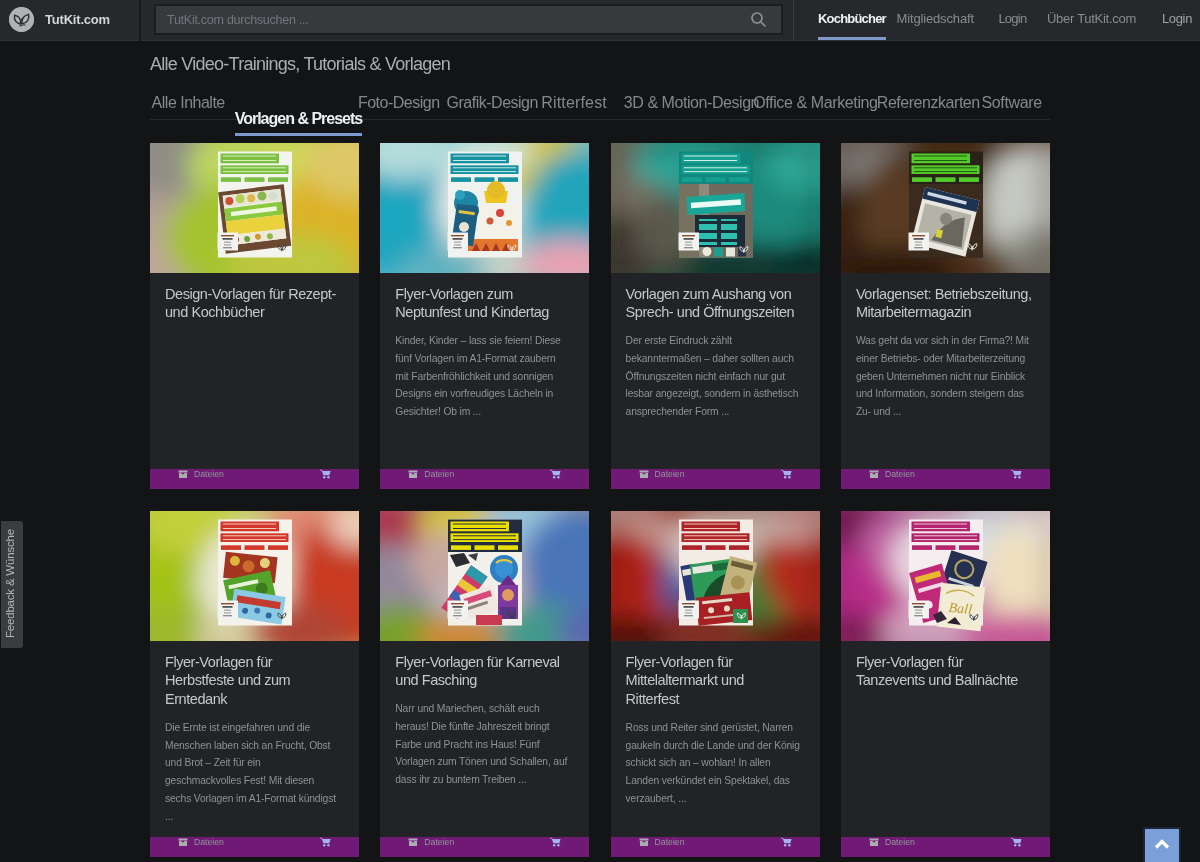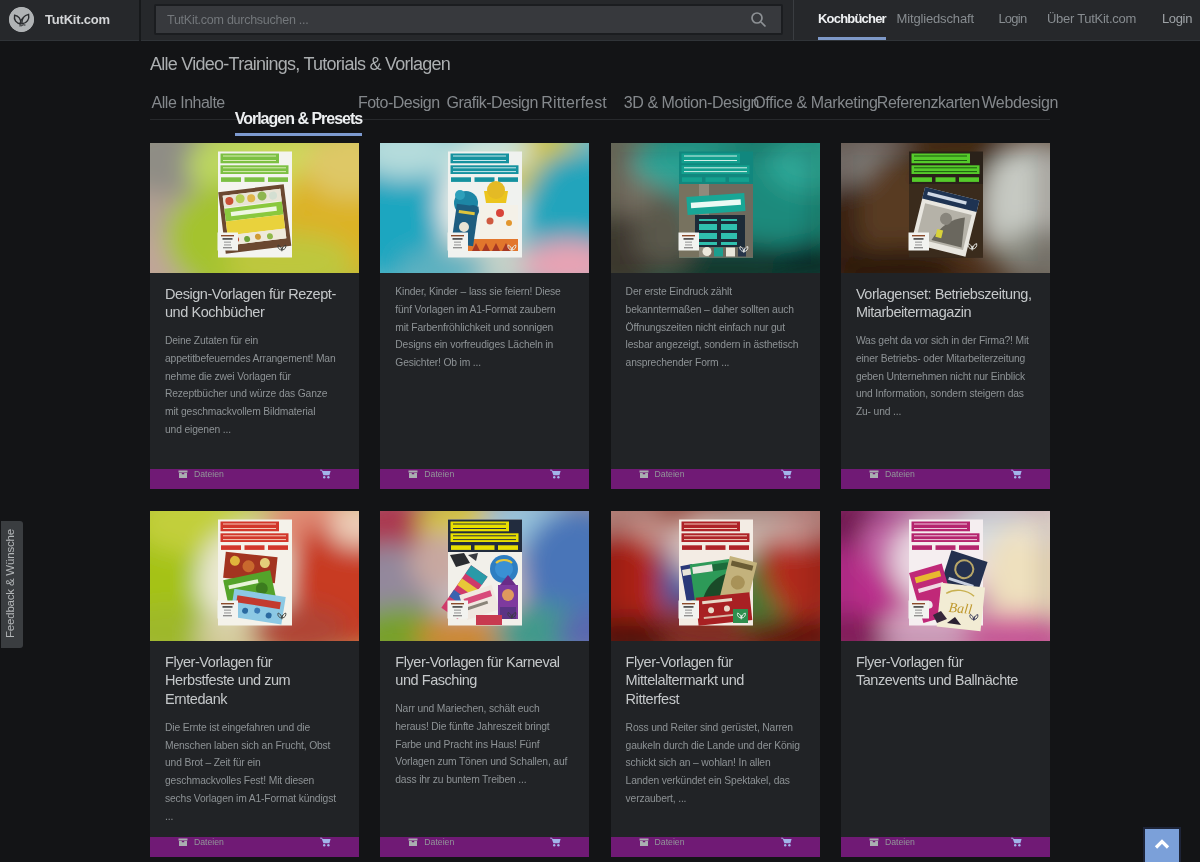--- a/index.html
+++ b/index.html
@@ -92,21 +92,21 @@
   <h1>Alle Video-Trainings, Tutorials &amp; Vorlagen</h1>
   <div class="tabs">
     <a href="#" style="left:1.6px;letter-spacing:-0.5px;">Alle Inhalte</a>
     <a class="active" href="#" style="left:84.7px;letter-spacing:-1.0px;margin-top:16px;">Vorlagen &amp; Presets</a>
     <a href="#" style="left:207.9px;letter-spacing:-0.49px;">Foto-Design</a>
     <a href="#" style="left:296.6px;letter-spacing:-0.5px;">Grafik-Design</a>
     <a href="#" style="left:391.3px;letter-spacing:0.16px;">Ritterfest</a>
     <a href="#" style="left:473.8px;letter-spacing:-0.44px;">3D &amp; Motion-Design</a>
     <a href="#" style="left:603.3px;letter-spacing:-0.39px;">Office &amp; Marketing</a>
     <a href="#" style="left:726.8px;letter-spacing:-0.46px;">Referenzkarten</a>
-    <a href="#" style="left:831.4px;letter-spacing:-0.33px;">Webdesign</a>
+    <a href="#" style="left:831.4px;letter-spacing:-0.33px;">Software</a>
   </div>
 
   <div class="grid">
 
     <div class="card">
       <div class="thumb" id="t1">
           <svg width="209" height="130" viewBox="0 0 209 130">
             <defs>
               <filter id="b1" x="-30%" y="-30%" width="160%" height="160%">
                 <feGaussianBlur stdDeviation="12"></feGaussianBlur>
@@ -160,21 +160,20 @@
             <rect x="74" y="98.6" width="7" height="1.1" fill="#999"></rect>
             <rect x="74" y="101.4" width="7" height="1.1" fill="#999"></rect>
             <rect x="73" y="104.2" width="9" height="1.1" fill="#777"></rect>
             <g transform="translate(127 101.5) scale(1.0)">
               <path d="M4.5 5.5 C1.5 5.2 0.2 2.2 1.2 0.5 C3.3 1.3 4.4 3.2 4.5 5.3 Z M5 5.5 C5.3 2.8 6.8 1 8.8 0.6 C9.3 3 7.8 5.2 5.3 5.5 Z M4.8 6.8 C4.6 5.4 4.8 3.8 5.5 2.5" stroke="#3a3c38" fill="none" stroke-width="0.9"></path>
             </g>
           </svg>
         </div>
       <div class="cbody">
         <div class="ctitle">Design-Vorlagen für Rezept-<br>und Kochbücher</div>
-        <div class="cdesc">Deine Zutaten für ein<br>appetitbefeuerndes Arrangement! Man<br>nehme die zwei Vorlagen für<br>Rezeptbücher und würze das Ganze<br>mit geschmackvollem Bildmaterial<br>und eigenen ...</div>
       </div>
       <div class="cfoot">
           <svg class="fic" width="10" height="10" viewBox="0 0 10 10">
             <path d="M1 4 L1 9 L9 9 L9 4 L6.2 4 L6.2 5.2 L3.8 5.2 L3.8 4 Z M0.5 1.5 L9.5 1.5 L9.5 3.5 L0.5 3.5 Z" fill="#aaaeb1"></path>
           </svg>
           <span class="dat">Dateien</span>
         <svg class="cart" width="11" height="10" viewBox="0 0 11 10">
             <path d="M0 0.8 L2 0.8 L2.6 2 L10.6 2 L9.4 6.2 L3.4 6.2 L2 2.4 L1.4 1.6 L0 1.6 Z" fill="#a2b4ea"></path>
             <circle cx="4.2" cy="8.3" r="1.2" fill="#a2b4ea"></circle>
             <circle cx="8.4" cy="8.3" r="1.2" fill="#a2b4ea"></circle>
@@ -233,20 +232,21 @@
             <rect x="72.5" y="95" width="10" height="1.8" fill="#555"></rect>
             <rect x="74" y="98.6" width="7" height="1.1" fill="#999"></rect>
             <rect x="74" y="101.4" width="7" height="1.1" fill="#999"></rect>
             <rect x="73" y="104.2" width="9" height="1.1" fill="#777"></rect>
             <g transform="translate(127 101.5) scale(1.0)">
               <path d="M4.5 5.5 C1.5 5.2 0.2 2.2 1.2 0.5 C3.3 1.3 4.4 3.2 4.5 5.3 Z M5 5.5 C5.3 2.8 6.8 1 8.8 0.6 C9.3 3 7.8 5.2 5.3 5.5 Z M4.8 6.8 C4.6 5.4 4.8 3.8 5.5 2.5" stroke="#e8ecea" fill="none" stroke-width="0.9"></path>
             </g>
           </svg>
         </div>
       <div class="cbody">
+        <div class="ctitle">Flyer-Vorlagen zum<br>Neptunfest und Kindertag</div>
         <div class="cdesc">Kinder, Kinder – lass sie feiern! Diese<br>fünf Vorlagen im A1-Format zaubern<br>mit Farbenfröhlichkeit und sonnigen<br>Designs ein vorfreudiges Lächeln in<br>Gesichter! Ob im ...</div>
       </div>
       <div class="cfoot">
           <svg class="fic" width="10" height="10" viewBox="0 0 10 10">
             <path d="M1 4 L1 9 L9 9 L9 4 L6.2 4 L6.2 5.2 L3.8 5.2 L3.8 4 Z M0.5 1.5 L9.5 1.5 L9.5 3.5 L0.5 3.5 Z" fill="#aaaeb1"></path>
           </svg>
           <span class="dat">Dateien</span>
         <svg class="cart" width="11" height="10" viewBox="0 0 11 10">
             <path d="M0 0.8 L2 0.8 L2.6 2 L10.6 2 L9.4 6.2 L3.4 6.2 L2 2.4 L1.4 1.6 L0 1.6 Z" fill="#a2b4ea"></path>
             <circle cx="4.2" cy="8.3" r="1.2" fill="#a2b4ea"></circle>
@@ -314,20 +314,21 @@
             <rect x="72.5" y="95" width="10" height="1.8" fill="#555"></rect>
             <rect x="74" y="98.6" width="7" height="1.1" fill="#999"></rect>
             <rect x="74" y="101.4" width="7" height="1.1" fill="#999"></rect>
             <rect x="73" y="104.2" width="9" height="1.1" fill="#777"></rect>
             <g transform="translate(128 103) scale(1.0)">
               <path d="M4.5 5.5 C1.5 5.2 0.2 2.2 1.2 0.5 C3.3 1.3 4.4 3.2 4.5 5.3 Z M5 5.5 C5.3 2.8 6.8 1 8.8 0.6 C9.3 3 7.8 5.2 5.3 5.5 Z M4.8 6.8 C4.6 5.4 4.8 3.8 5.5 2.5" stroke="#f0f2ee" fill="none" stroke-width="0.9"></path>
             </g>
           </svg>
         </div>
       <div class="cbody">
+        <div class="ctitle">Vorlagen zum Aushang von<br>Sprech- und Öffnungszeiten</div>
         <div class="cdesc">Der erste Eindruck zählt<br>bekanntermaßen – daher sollten auch<br>Öffnungszeiten nicht einfach nur gut<br>lesbar angezeigt, sondern in ästhetisch<br>ansprechender Form ...</div>
       </div>
       <div class="cfoot">
           <svg class="fic" width="10" height="10" viewBox="0 0 10 10">
             <path d="M1 4 L1 9 L9 9 L9 4 L6.2 4 L6.2 5.2 L3.8 5.2 L3.8 4 Z M0.5 1.5 L9.5 1.5 L9.5 3.5 L0.5 3.5 Z" fill="#aaaeb1"></path>
           </svg>
           <span class="dat">Dateien</span>
         <svg class="cart" width="11" height="10" viewBox="0 0 11 10">
             <path d="M0 0.8 L2 0.8 L2.6 2 L10.6 2 L9.4 6.2 L3.4 6.2 L2 2.4 L1.4 1.6 L0 1.6 Z" fill="#a2b4ea"></path>
             <circle cx="4.2" cy="8.3" r="1.2" fill="#a2b4ea"></circle>

